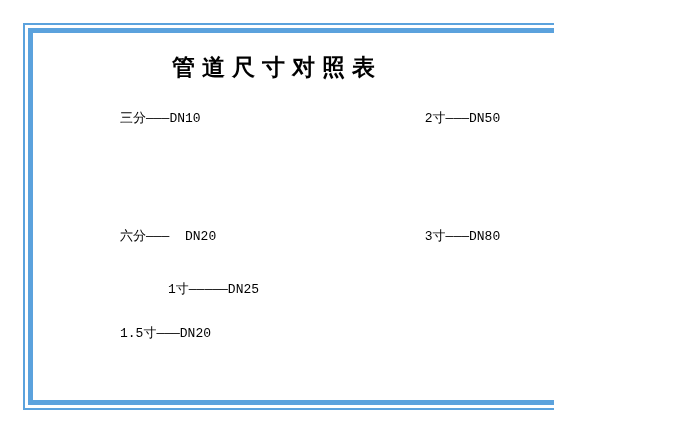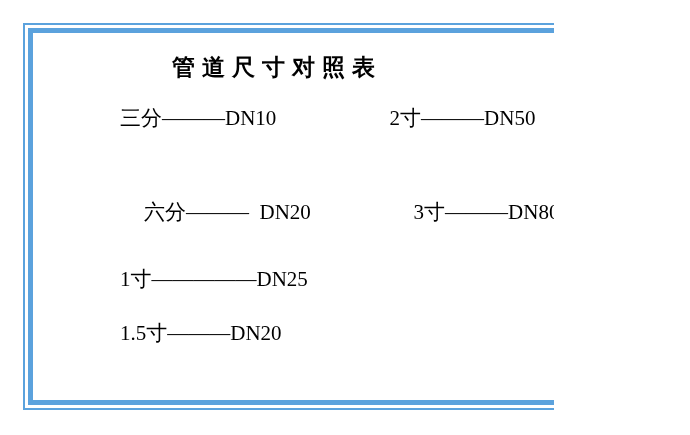--- a/index.html
+++ b/index.html
@@ -44,27 +44,28 @@
     font-size: 23px;
     font-weight: bold;
     letter-spacing: 7px;
     white-space: pre;
   }
   .row {
     position: absolute;
     left: 0;
     right: 0;
     height: 27px;
-    font-size: 21px;
+    font-size: 13px;
     line-height: 27px;
+    font-family: Liberation Mono, monospace;
   }
   .row-0 { top: 105px; }
   .row-1 { top: 159px; }
-  .row-2 { top: 199px; margin-left: 24px; }
-  .row-3 { top: 266px; }
+  .row-2 { top: 223px; }
+  .row-3 { top: 276px; margin-left: 48px; }
   .row-4 { top: 320px; padding-left: 29px; }
   .cell {
     position: absolute;
     white-space: pre;
   }
   .cell-left {
     left: 120px;
   }
   .cell-right {
     left: 355px;

